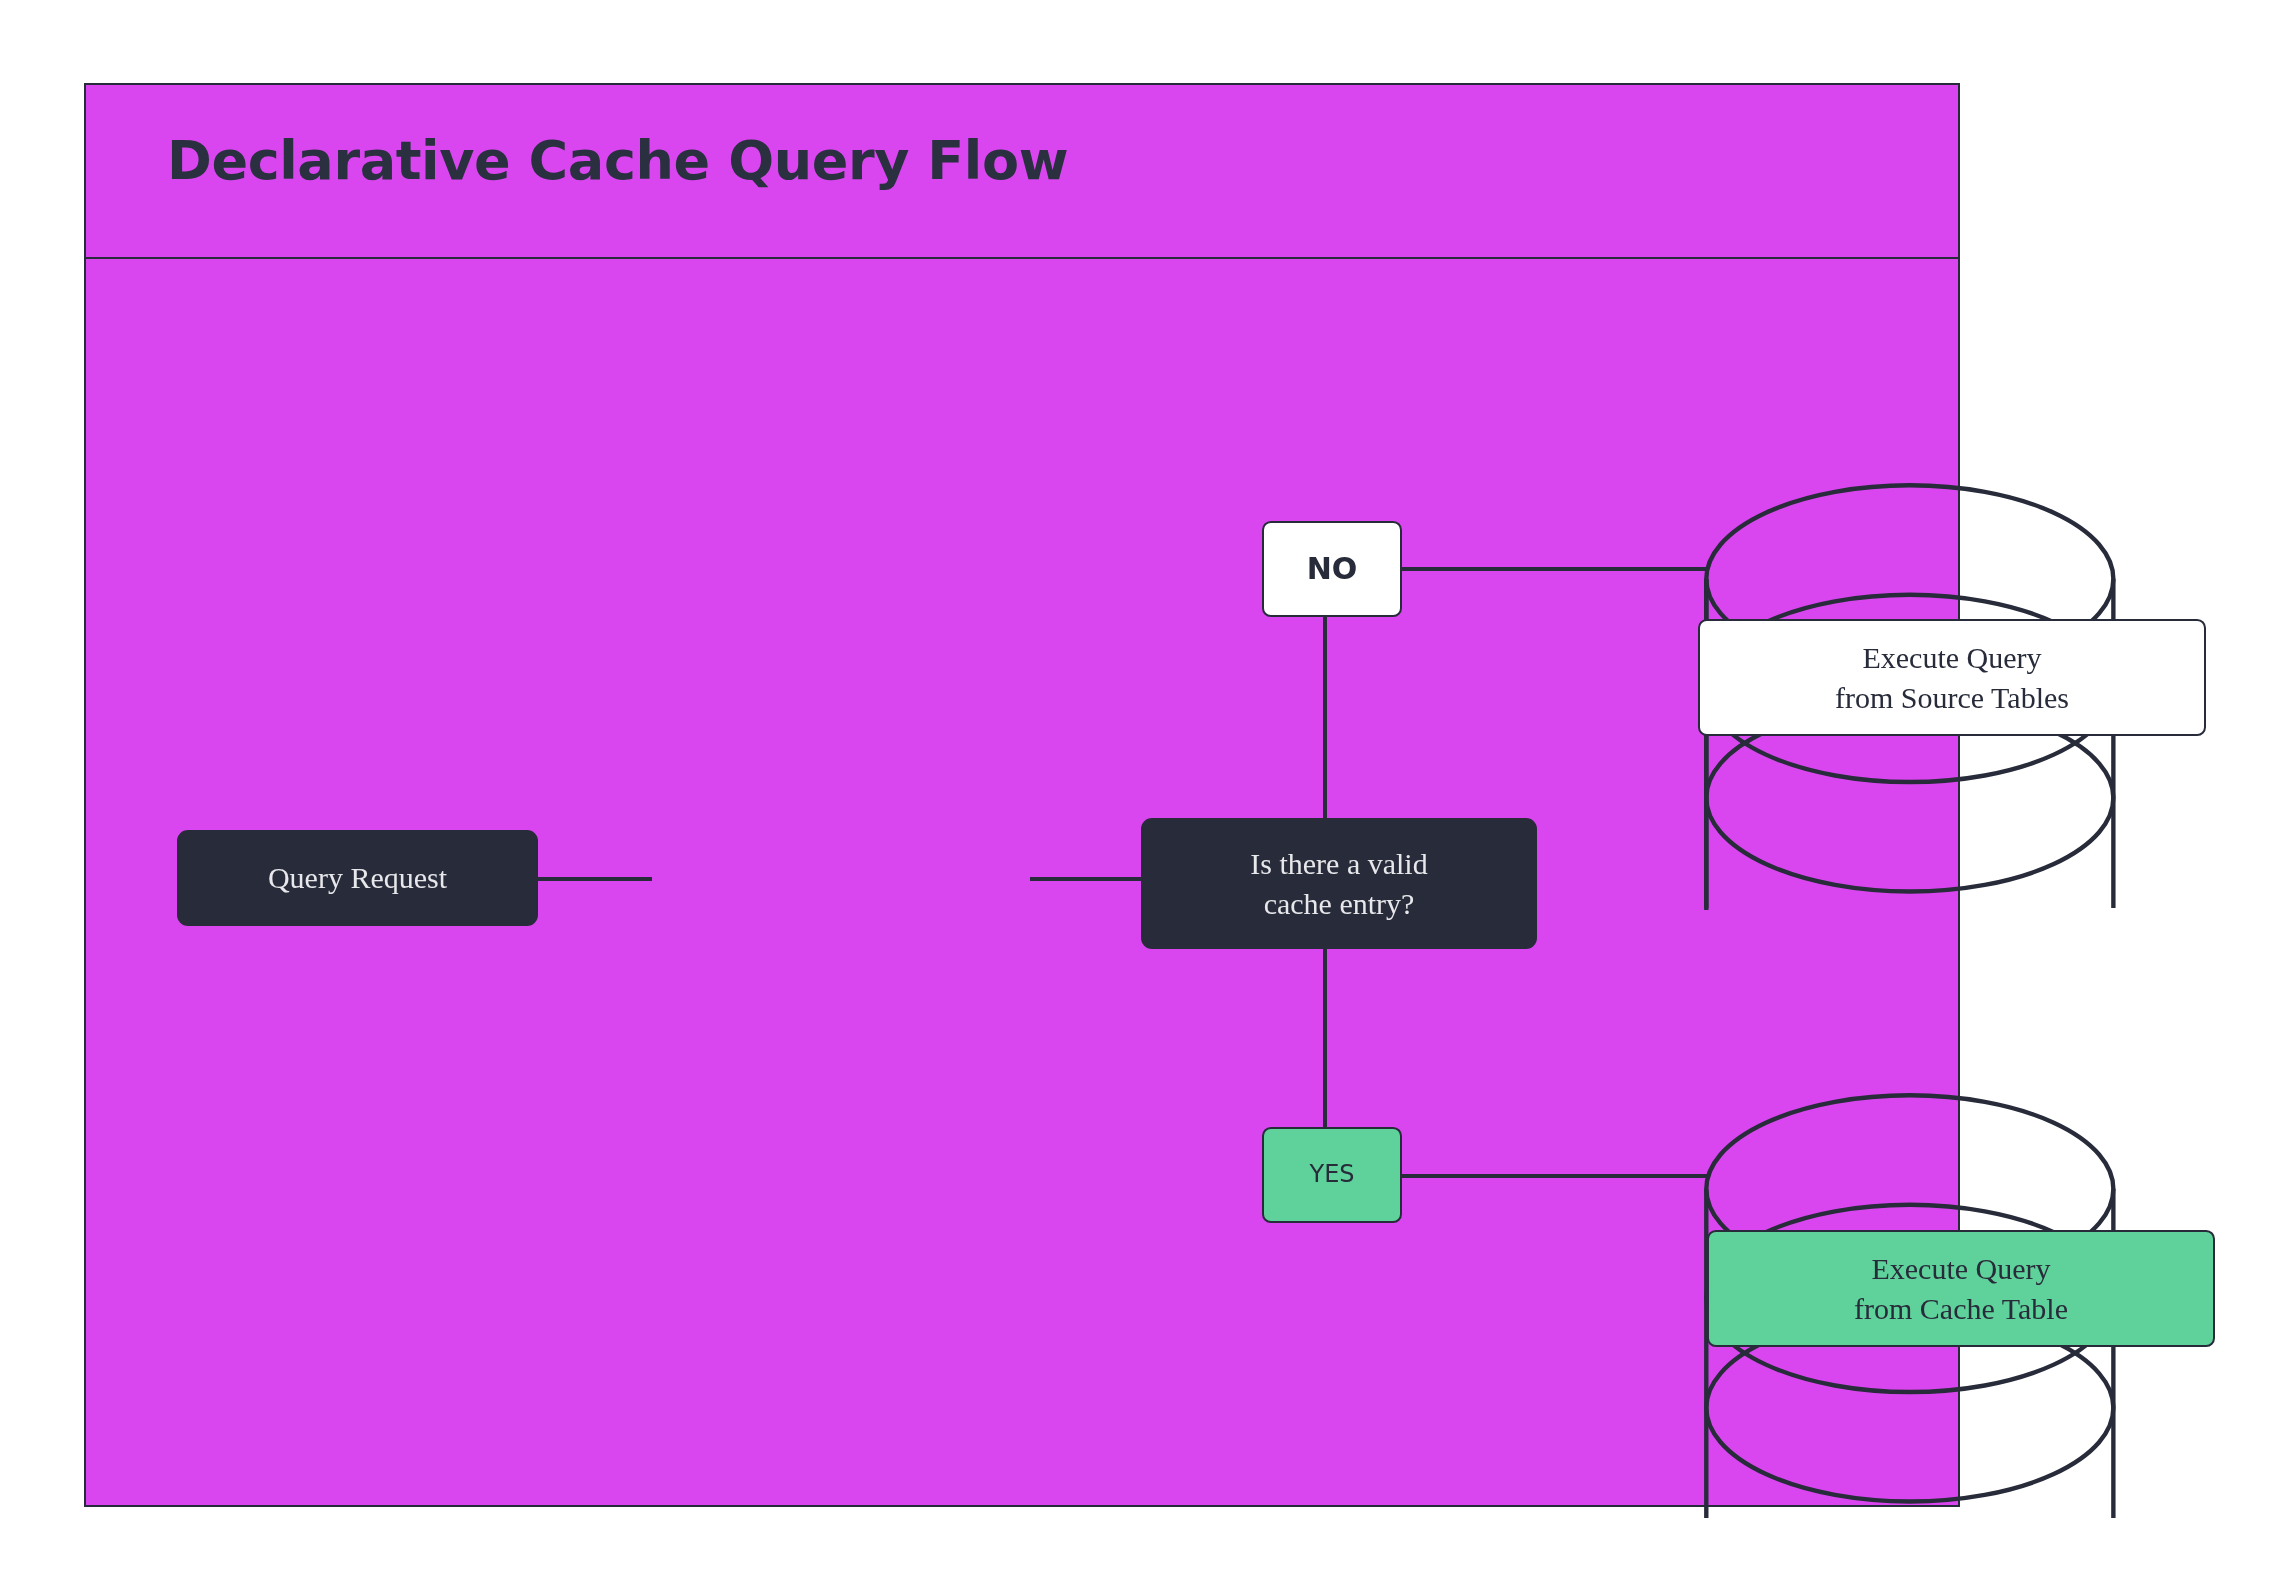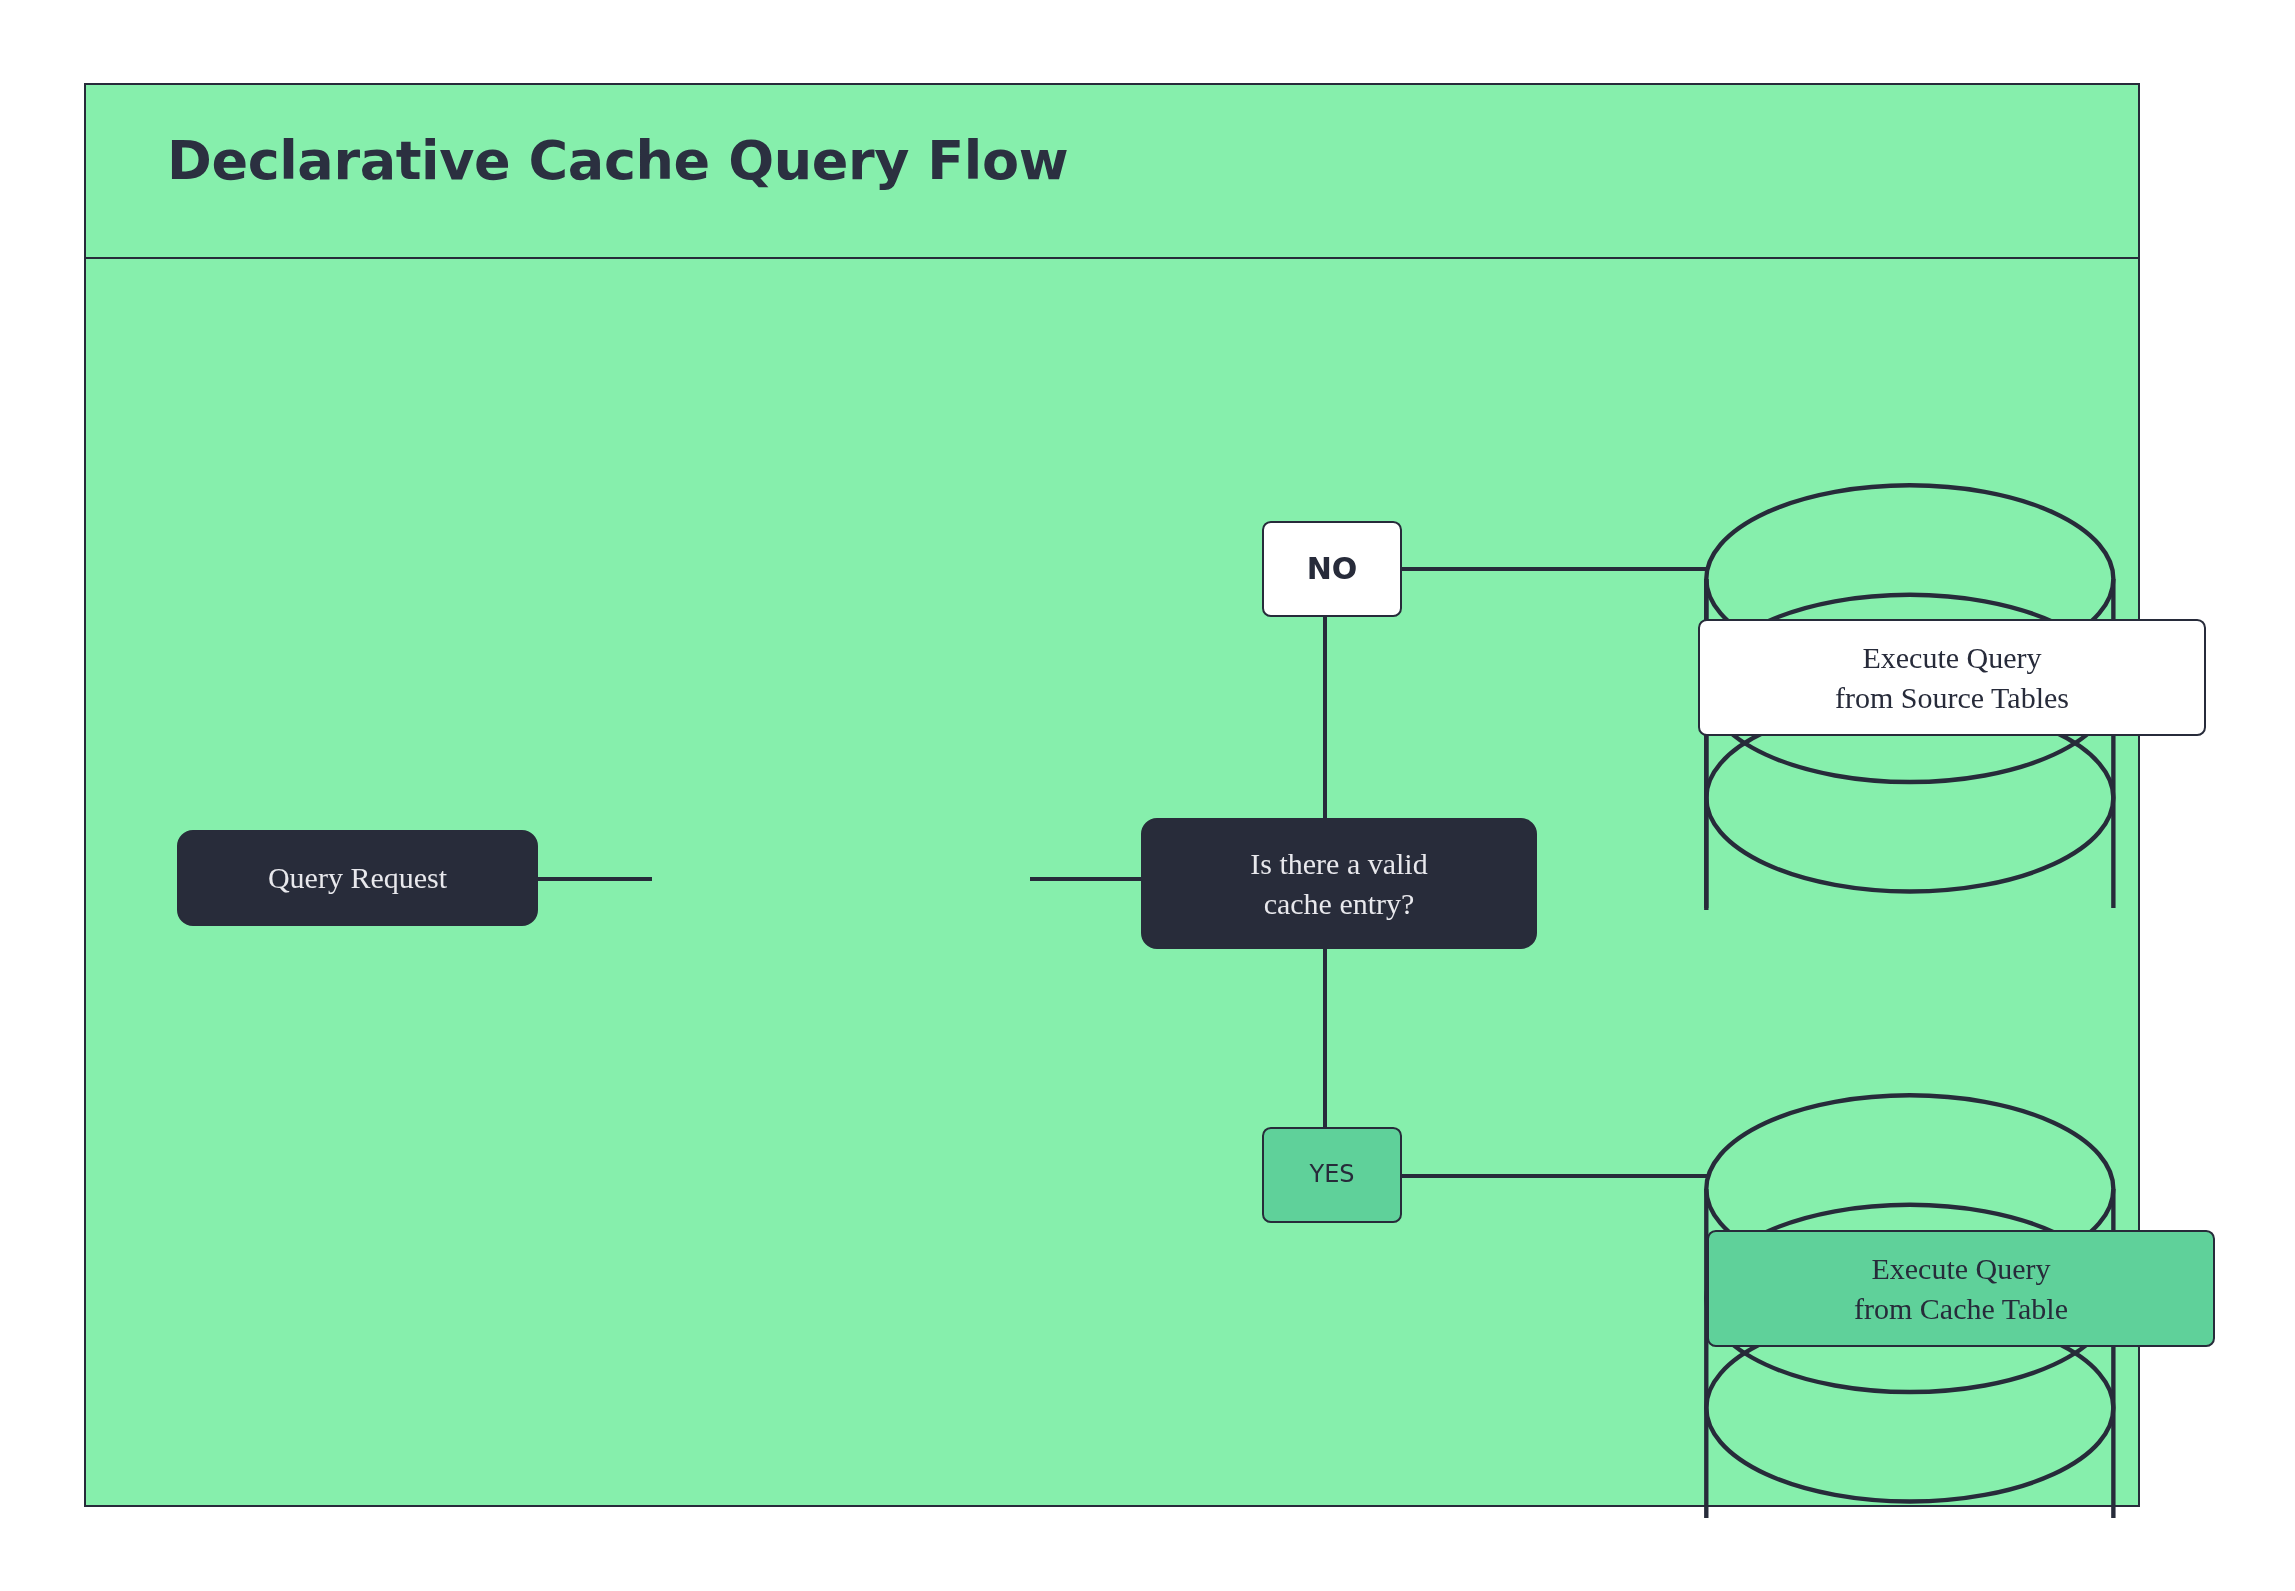--- a/index.html
+++ b/index.html
@@ -19,25 +19,25 @@
     width: 2295px;
     height: 1591px;
     background: #ffffff;
   }
 
   
   .frame {
     position: absolute;
     left: 84px;
     top: 83px;
-    width: 2056px;
+    width: 1876px;
     height: 1424px;
     border: 2.6px solid #272b3a;
     box-sizing: border-box;
-    background: #86efac;
+    background: #d946ef;
   }
 
   .title-bar {
     position: absolute;
     left: 0;
     top: 0;
     width: 100%;
     height: 174px;
     border-bottom: 2.6px solid #272b3a;
     box-sizing: border-box;
@@ -75,21 +75,21 @@
     font-family: Liberation Serif, serif;
     line-height: 1.32;
     white-space: pre-line;
     z-index: 5;
   }
 
   .node.dark {
     background: #282c3a;
     color: #e8e8ec;
     border: 2.6px solid #282c3a;
-    border-radius: 16px;
+    border-radius: 11px;
   }
   .node.green {
     background: #5fd19a;
     color: #272b3a;
     border: 2.6px solid #272b3a;
     border-radius: 8.8px;
   }
   .node.white {
     background: #ffffff;
     color: #272b3a;

